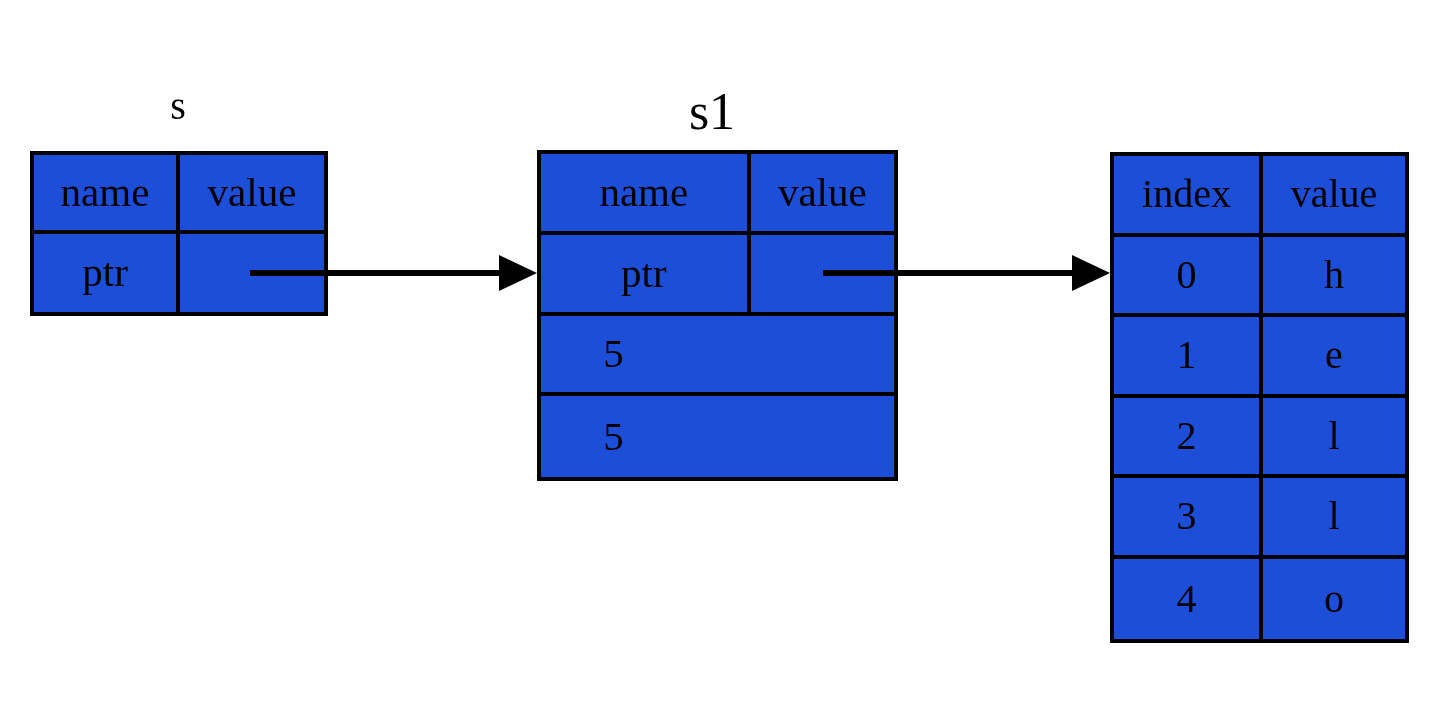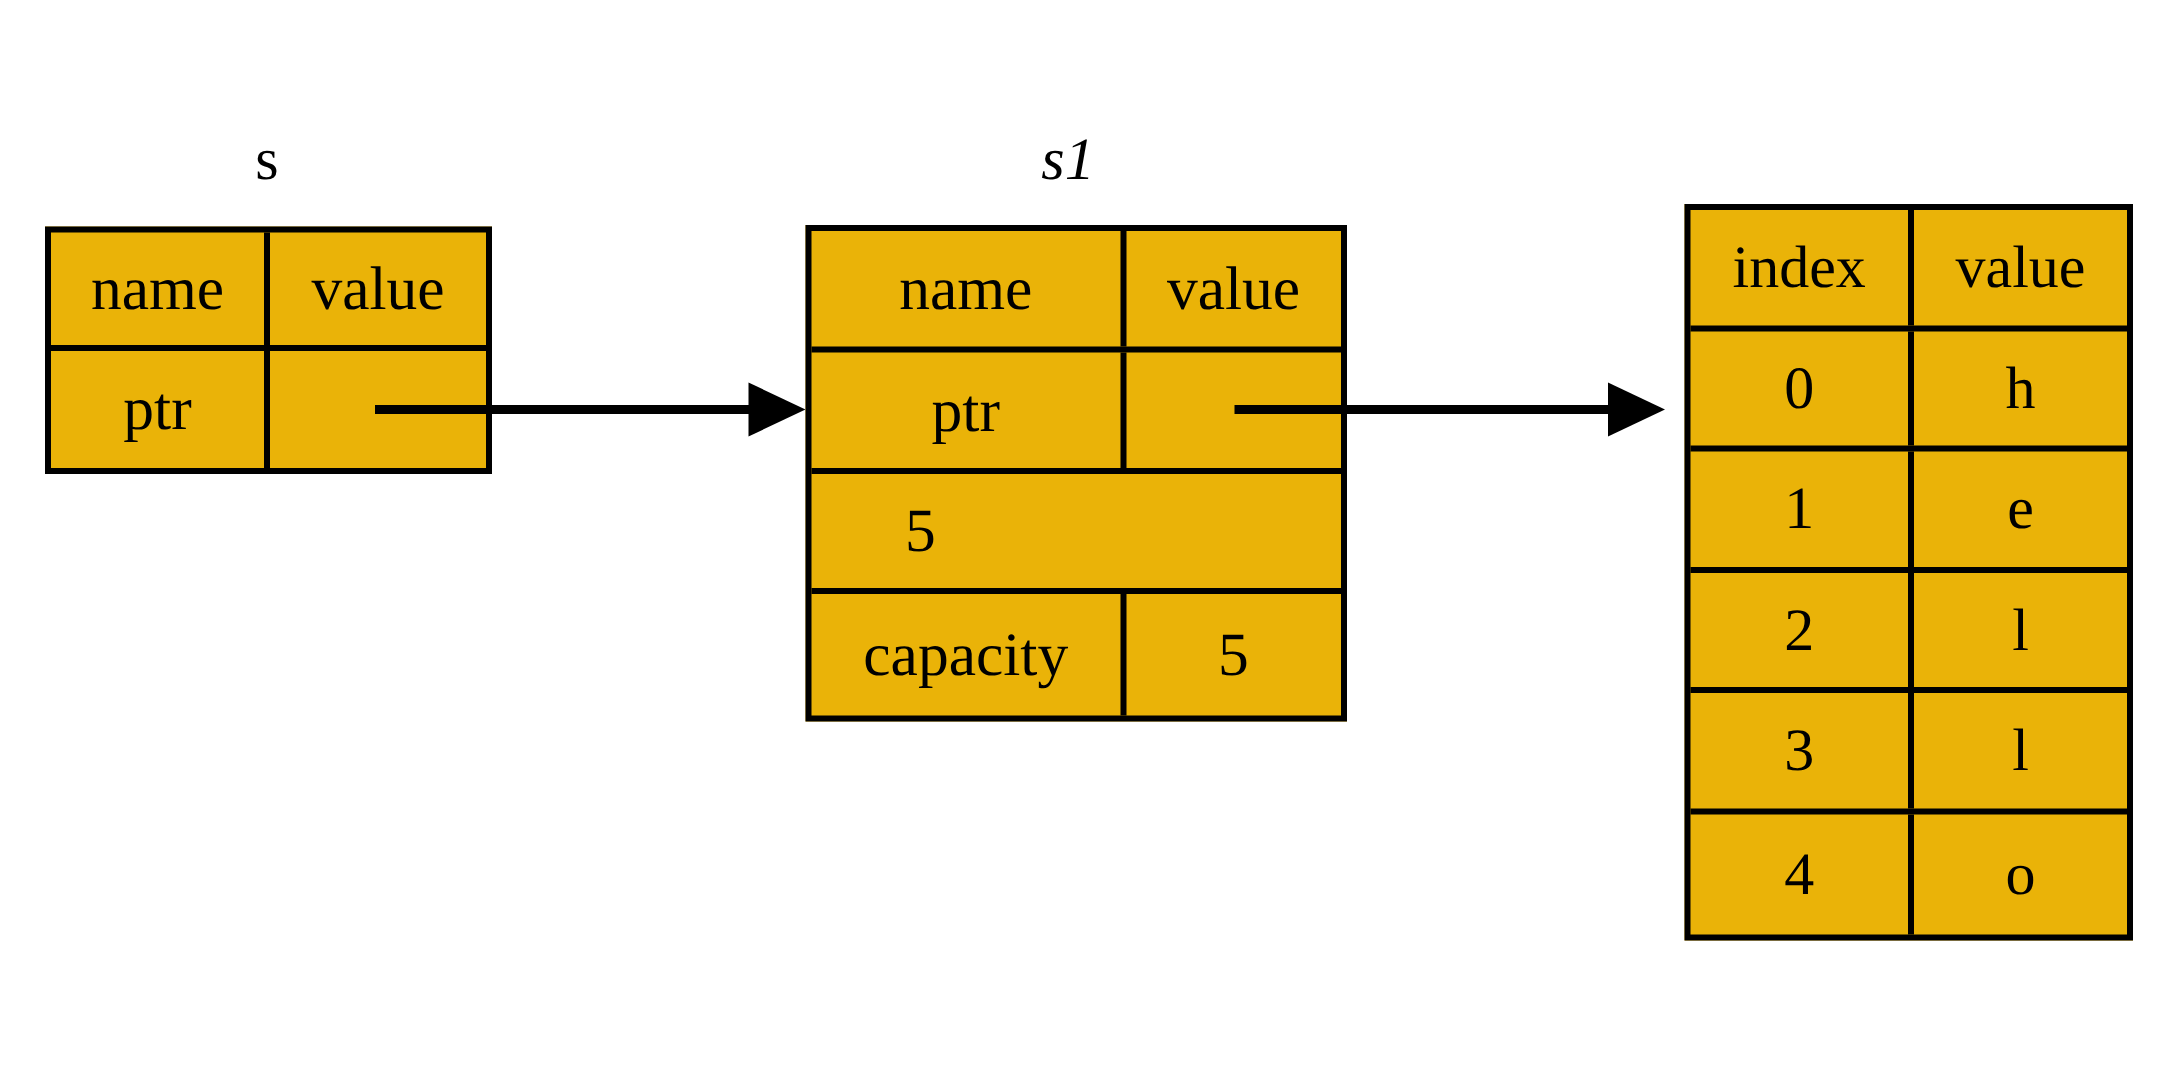--- a/index.html
+++ b/index.html
@@ -18,21 +18,21 @@
     height: 715px;
     background: #ffffff;
     overflow: hidden;
   }
 
   
   .tbl {
     position: absolute;
     box-sizing: border-box;
     border: 4px solid #000;
-    background: #eab308;
+    background: #1d4ed8;
     display: flex;
     flex-direction: column;
   }
   .trow {
     display: flex;
     flex: 1 1 auto;
     box-sizing: border-box;
     border-bottom: 4px solid #000;
   }
   .trow:last-child { border-bottom: none; }
@@ -81,31 +81,29 @@
     height: 331px;
   }
   #table-s1 .trow { height: 25%; }
   #table-s1 .name-col { width: 212px; }
   #table-s1 .value-col { width: 145px; }
   #table-s1 .tcell { font-size: 41px; }
   #caption-s1 {
     left: 662px;
     top: 86px;
     width: 100px;
-    font-size: 40px;
-    font-style: italic;
+    font-size: 52px;
   }
 
   
   #table-heap {
     left: 1110px;
-    top: 136px;
+    top: 152px;
     width: 299px;
     height: 491px;
-    margin-left: 13px;
   }
   #table-heap .trow { height: 16.6666%; }
   #table-heap .name-col { width: 151px; }
   #table-heap .value-col { width: 144px; }
   #table-heap .tcell { font-size: 40px; }
 
   
   .arrow { position: absolute; }
   .arrow-line {
     position: absolute;
@@ -162,21 +160,20 @@
       <div class="tcell value-col">value</div>
     </div>
     <div class="trow">
       <div class="tcell name-col">ptr</div>
       <div class="tcell value-col"></div>
     </div>
     <div class="trow">
       <div class="tcell value-col">5</div>
     </div>
     <div class="trow">
-      <div class="tcell name-col">capacity</div>
       <div class="tcell value-col">5</div>
     </div>
   </div>
 
   <div class="arrow" id="arrow-s1-to-heap">
     <div class="arrow-line"></div>
     <div class="arrow-head"></div>
   </div>
 
   <div class="tbl" id="table-heap">

